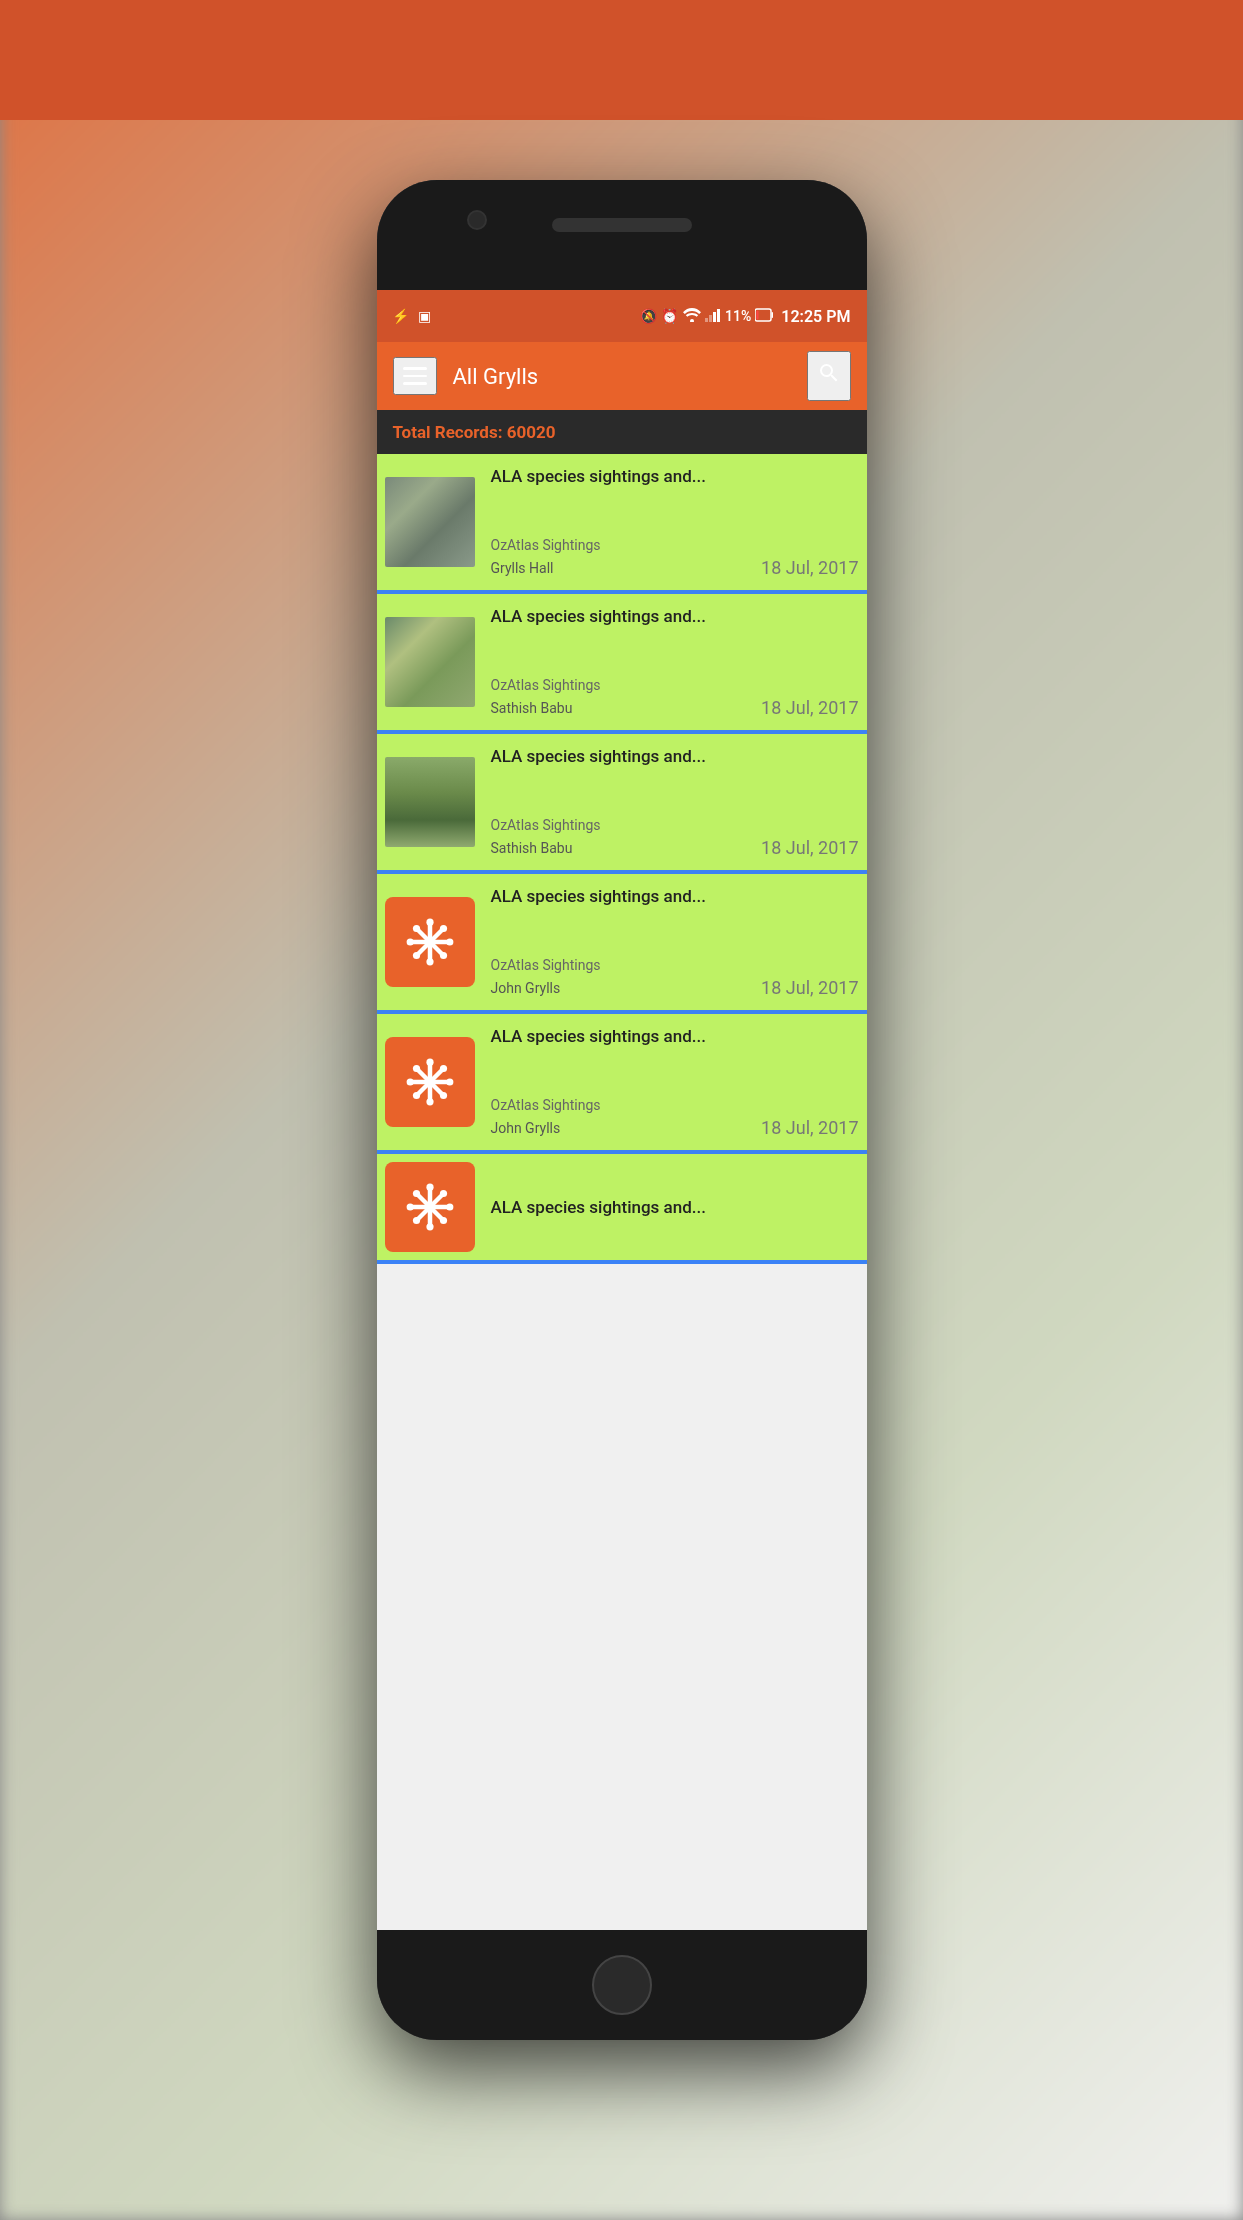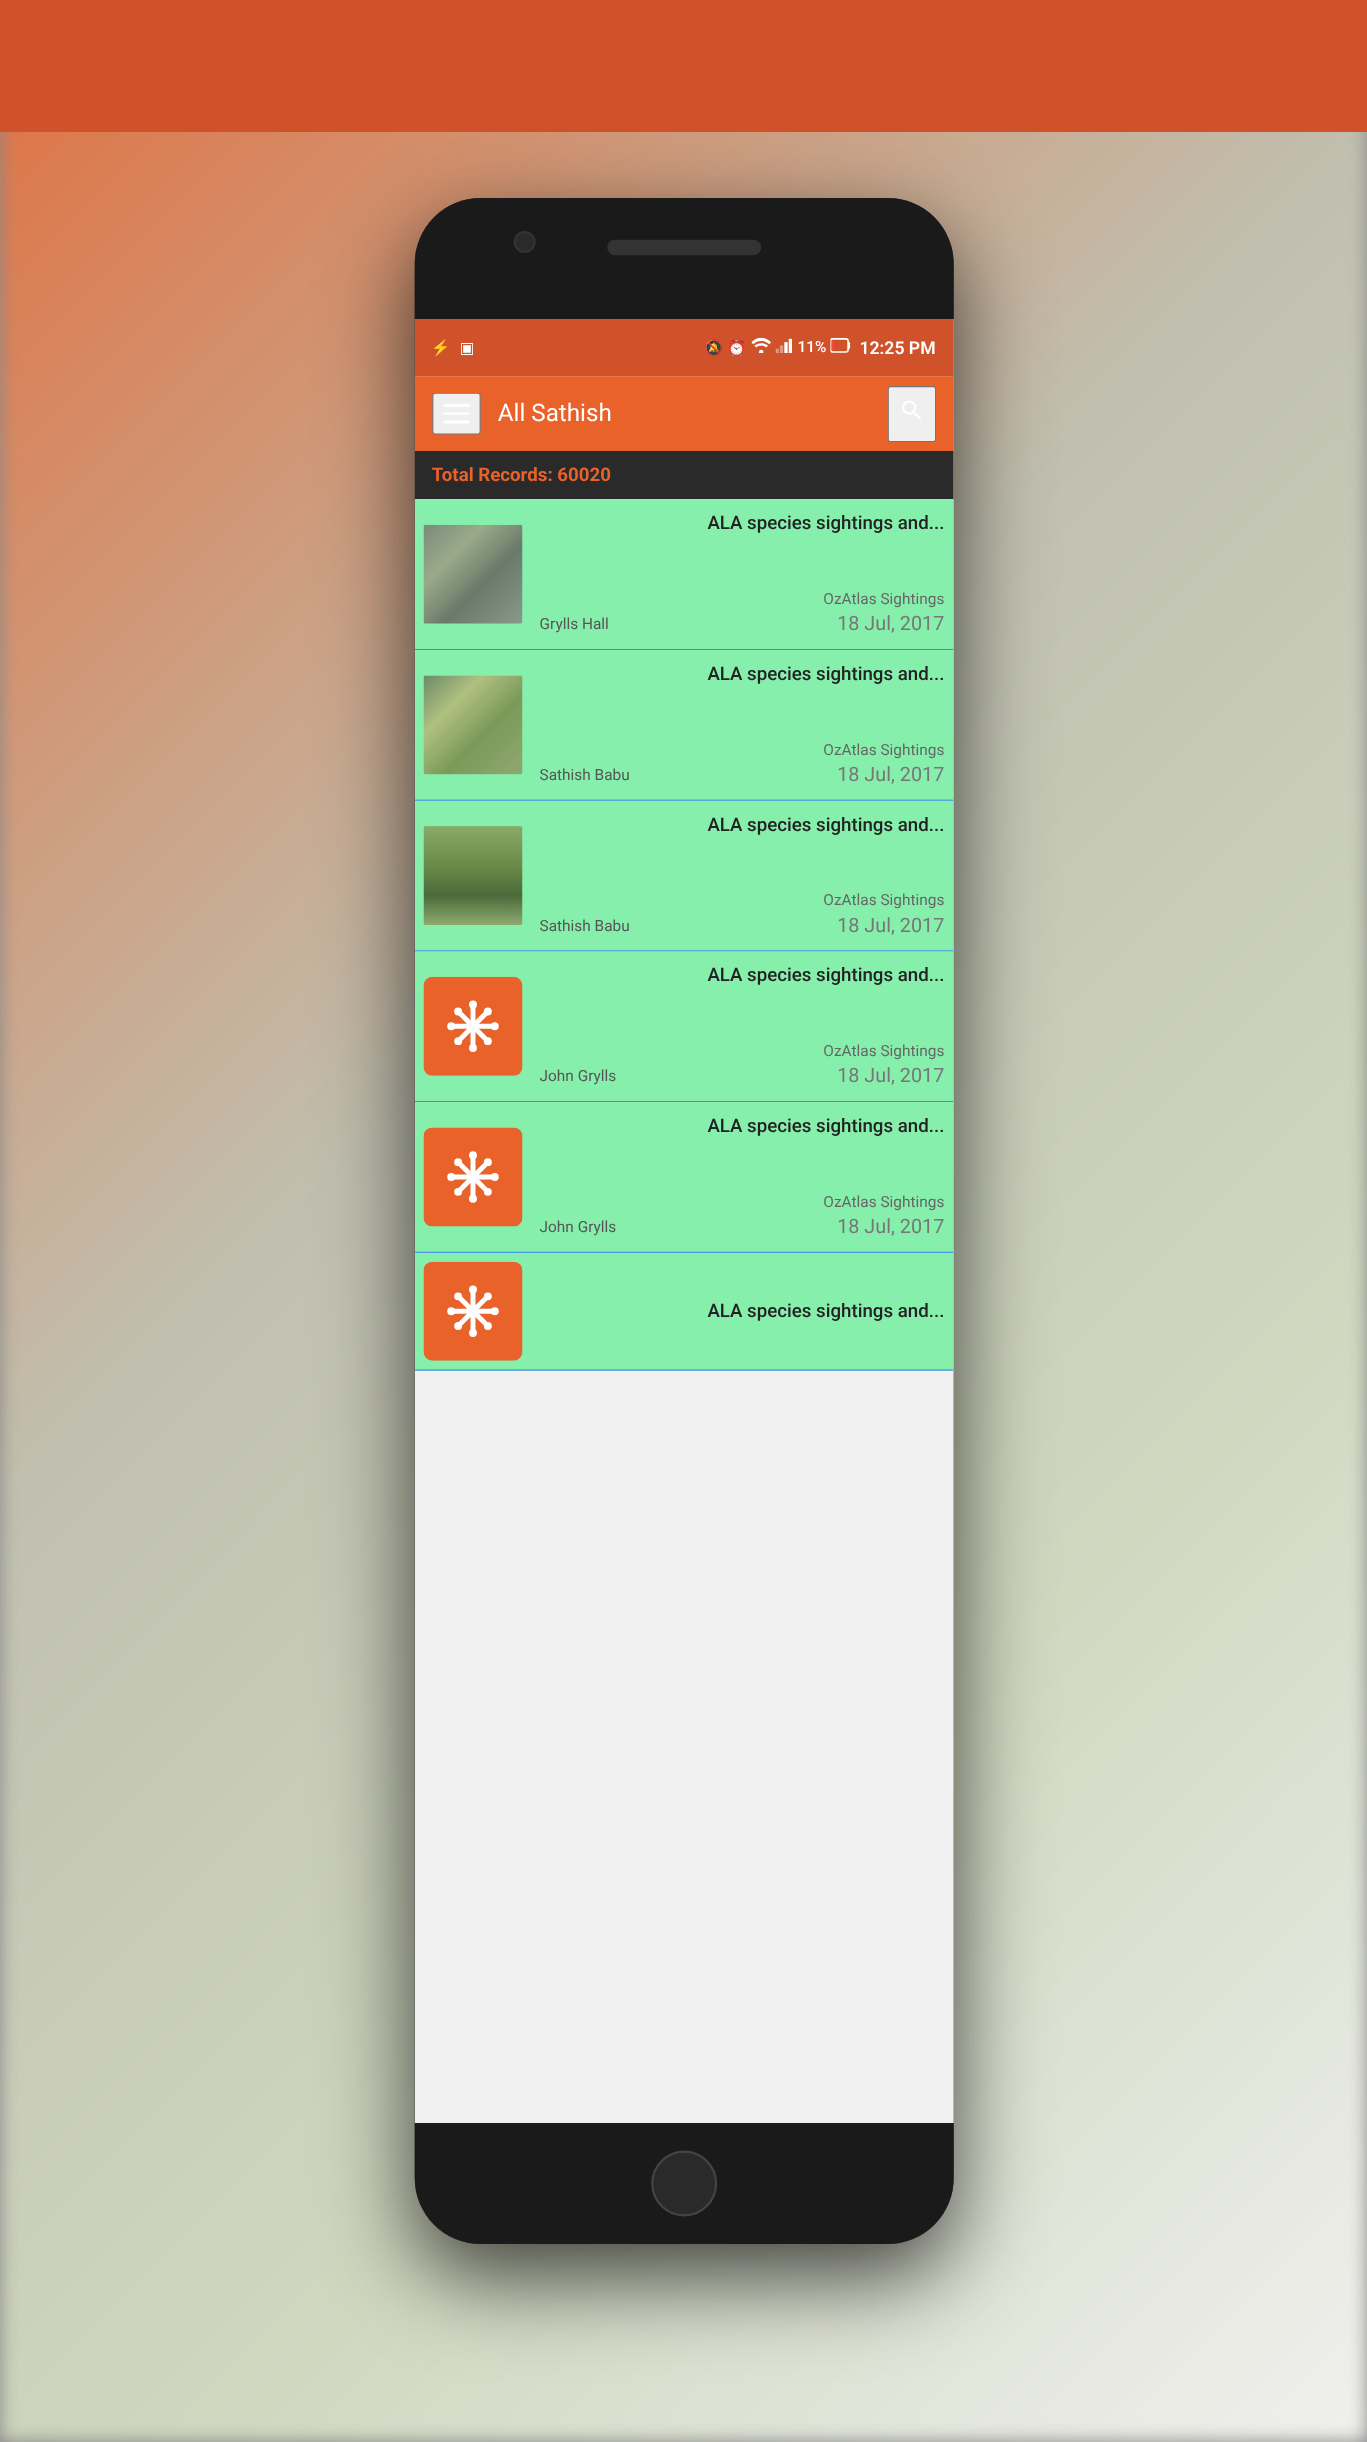--- a/index.html
+++ b/index.html
@@ -191,25 +191,24 @@
     
     .records-list {
       flex: 1;
       overflow-y: auto;
       background: #f0f0f0;
     }
 
     .record-item {
       display: flex;
       align-items: center;
-      background: #86efac;
-      border-bottom: 1px solid #3b82f6;
+      background: #bef264;
+      border-bottom: 4px solid #3b82f6;
       padding: 0;
       cursor: pointer;
-      text-align: right;
     }
 
     .record-thumb {
       width: 90px;
       height: 90px;
       flex-shrink: 0;
       object-fit: cover;
       margin: 8px;
       border-radius: 2px;
       overflow: hidden;
@@ -362,21 +361,21 @@
         <span class="status-time">12:25 PM</span>
       </div>
     </div>
 
     <div class="app-bar">
       <button class="hamburger-btn">
         <span></span>
         <span></span>
         <span></span>
       </button>
-      <span class="app-title">All Sathish</span>
+      <span class="app-title">All Grylls</span>
       <button class="search-btn">
         <svg width="24" height="24" viewBox="0 0 24 24" fill="white">
           <path d="M15.5 14h-.79l-.28-.27A6.47 6.47 0 0 0 16 9.5 6.5 6.5 0 1 0 9.5 16c1.61 0 3.09-.59 4.23-1.57l.27.28v.79l5 4.99L20.49 19l-4.99-5zm-6 0C7.01 14 5 11.99 5 9.5S7.01 5 9.5 5 14 7.01 14 9.5 11.99 14 9.5 14z"></path>
         </svg>
       </button>
     </div>
 
     <div class="total-bar">
       <span class="total-text">Total Records: 60020</span>
     </div>

